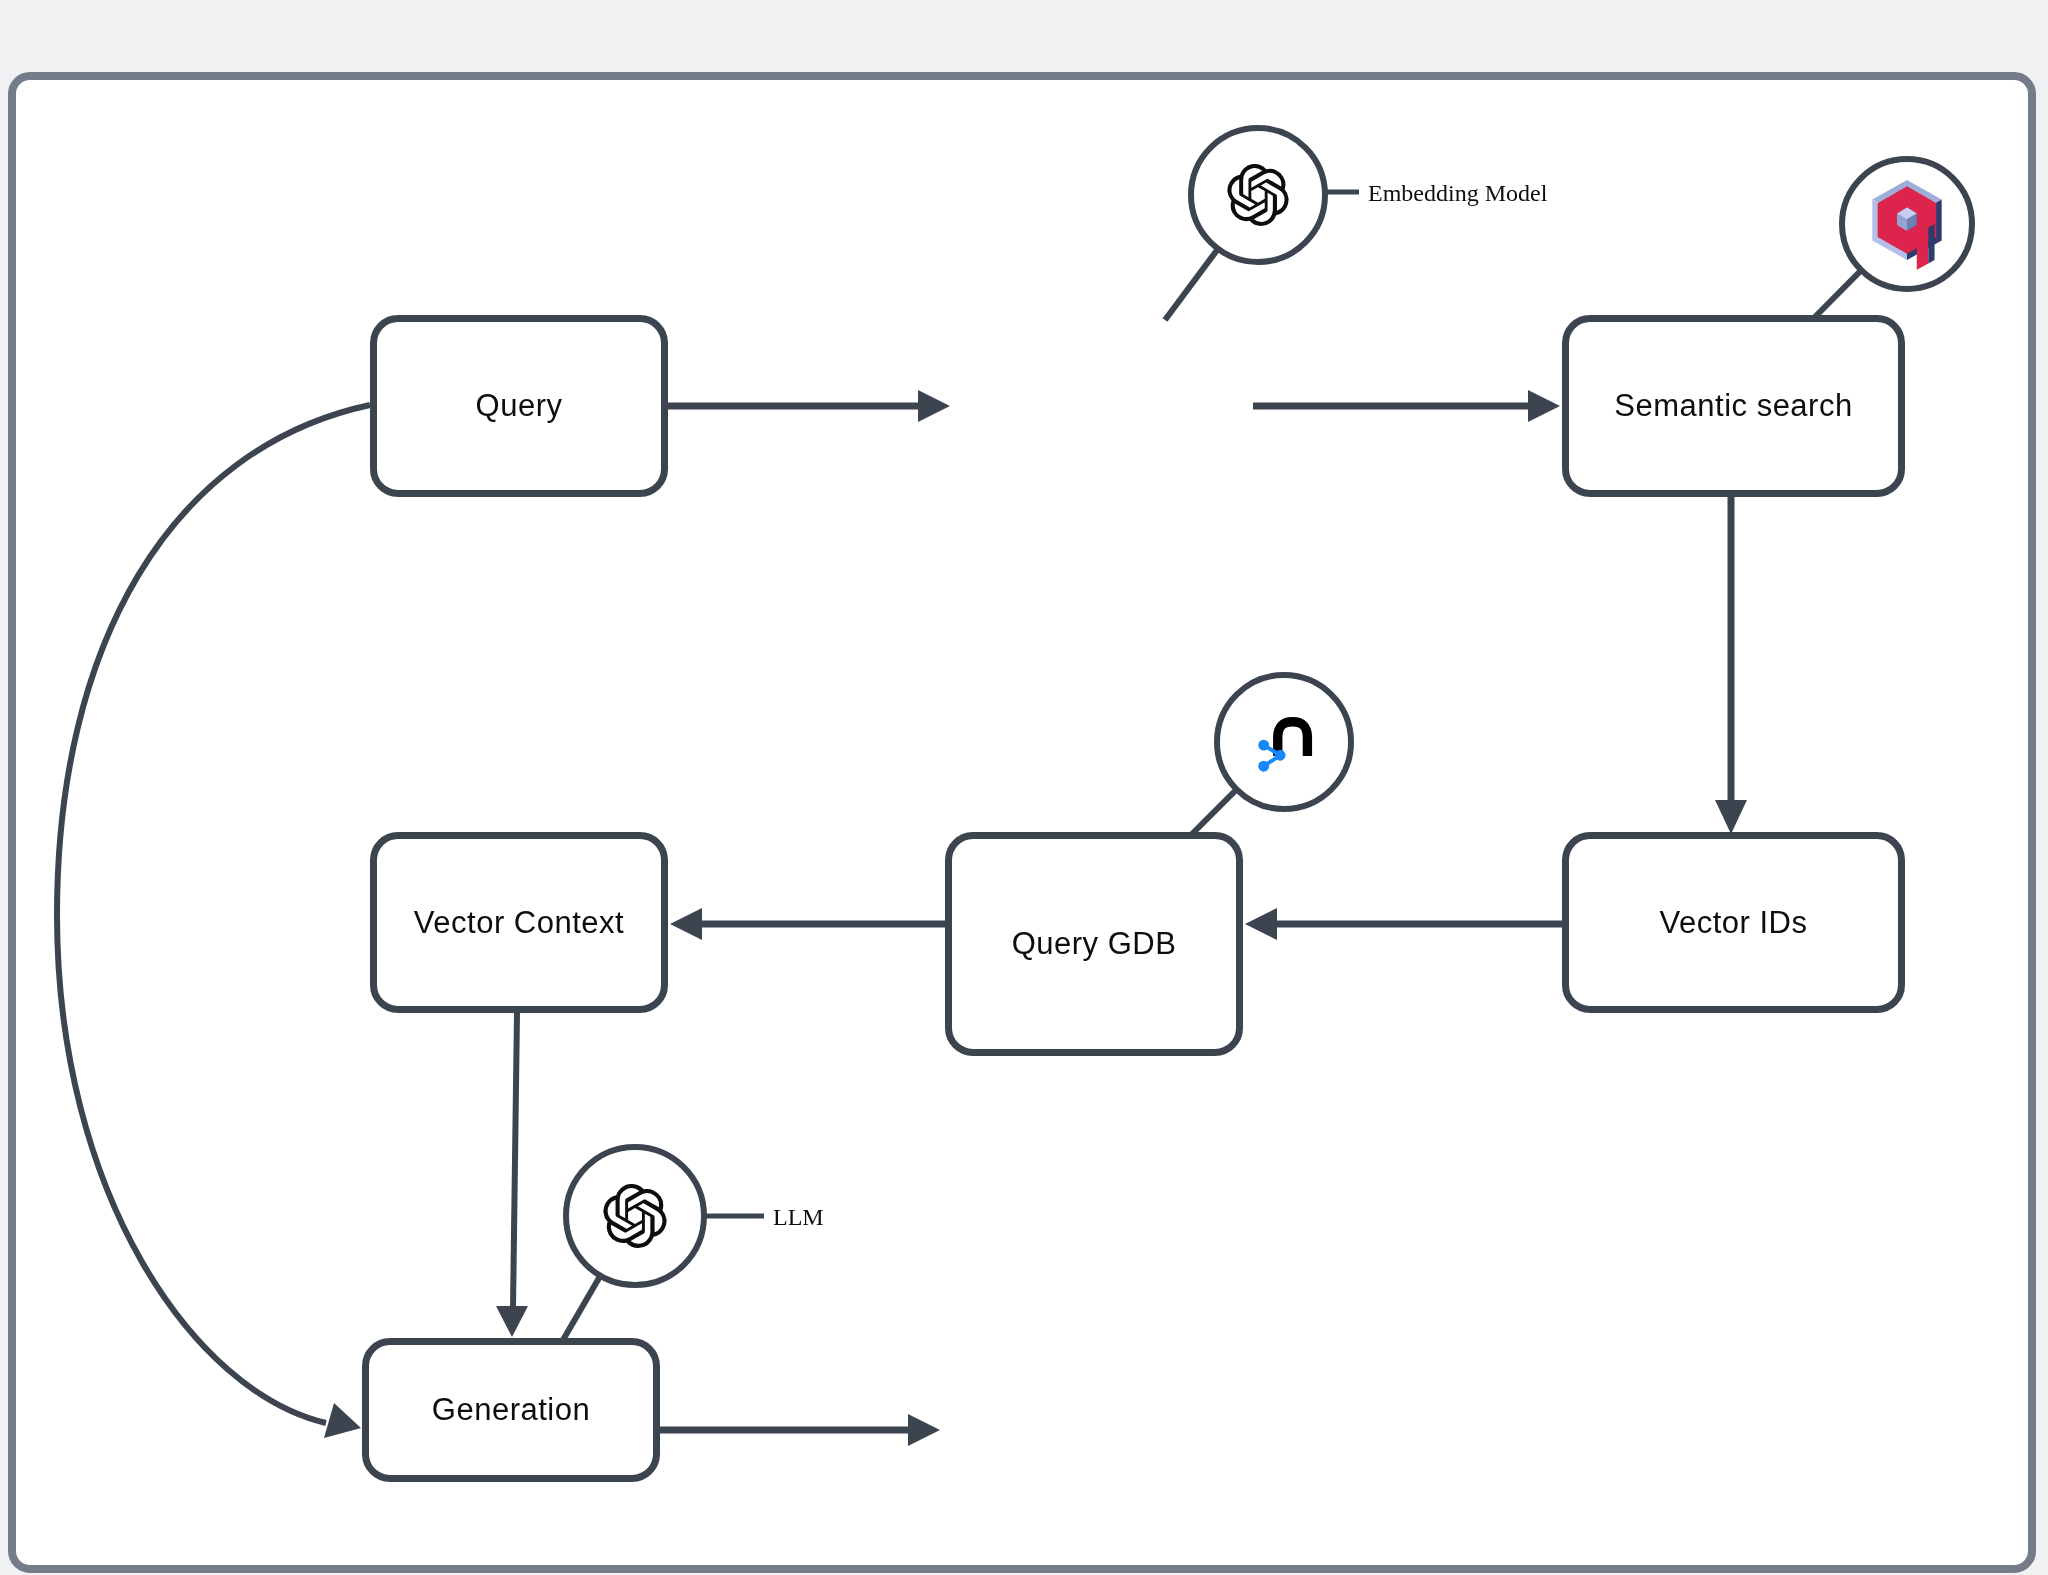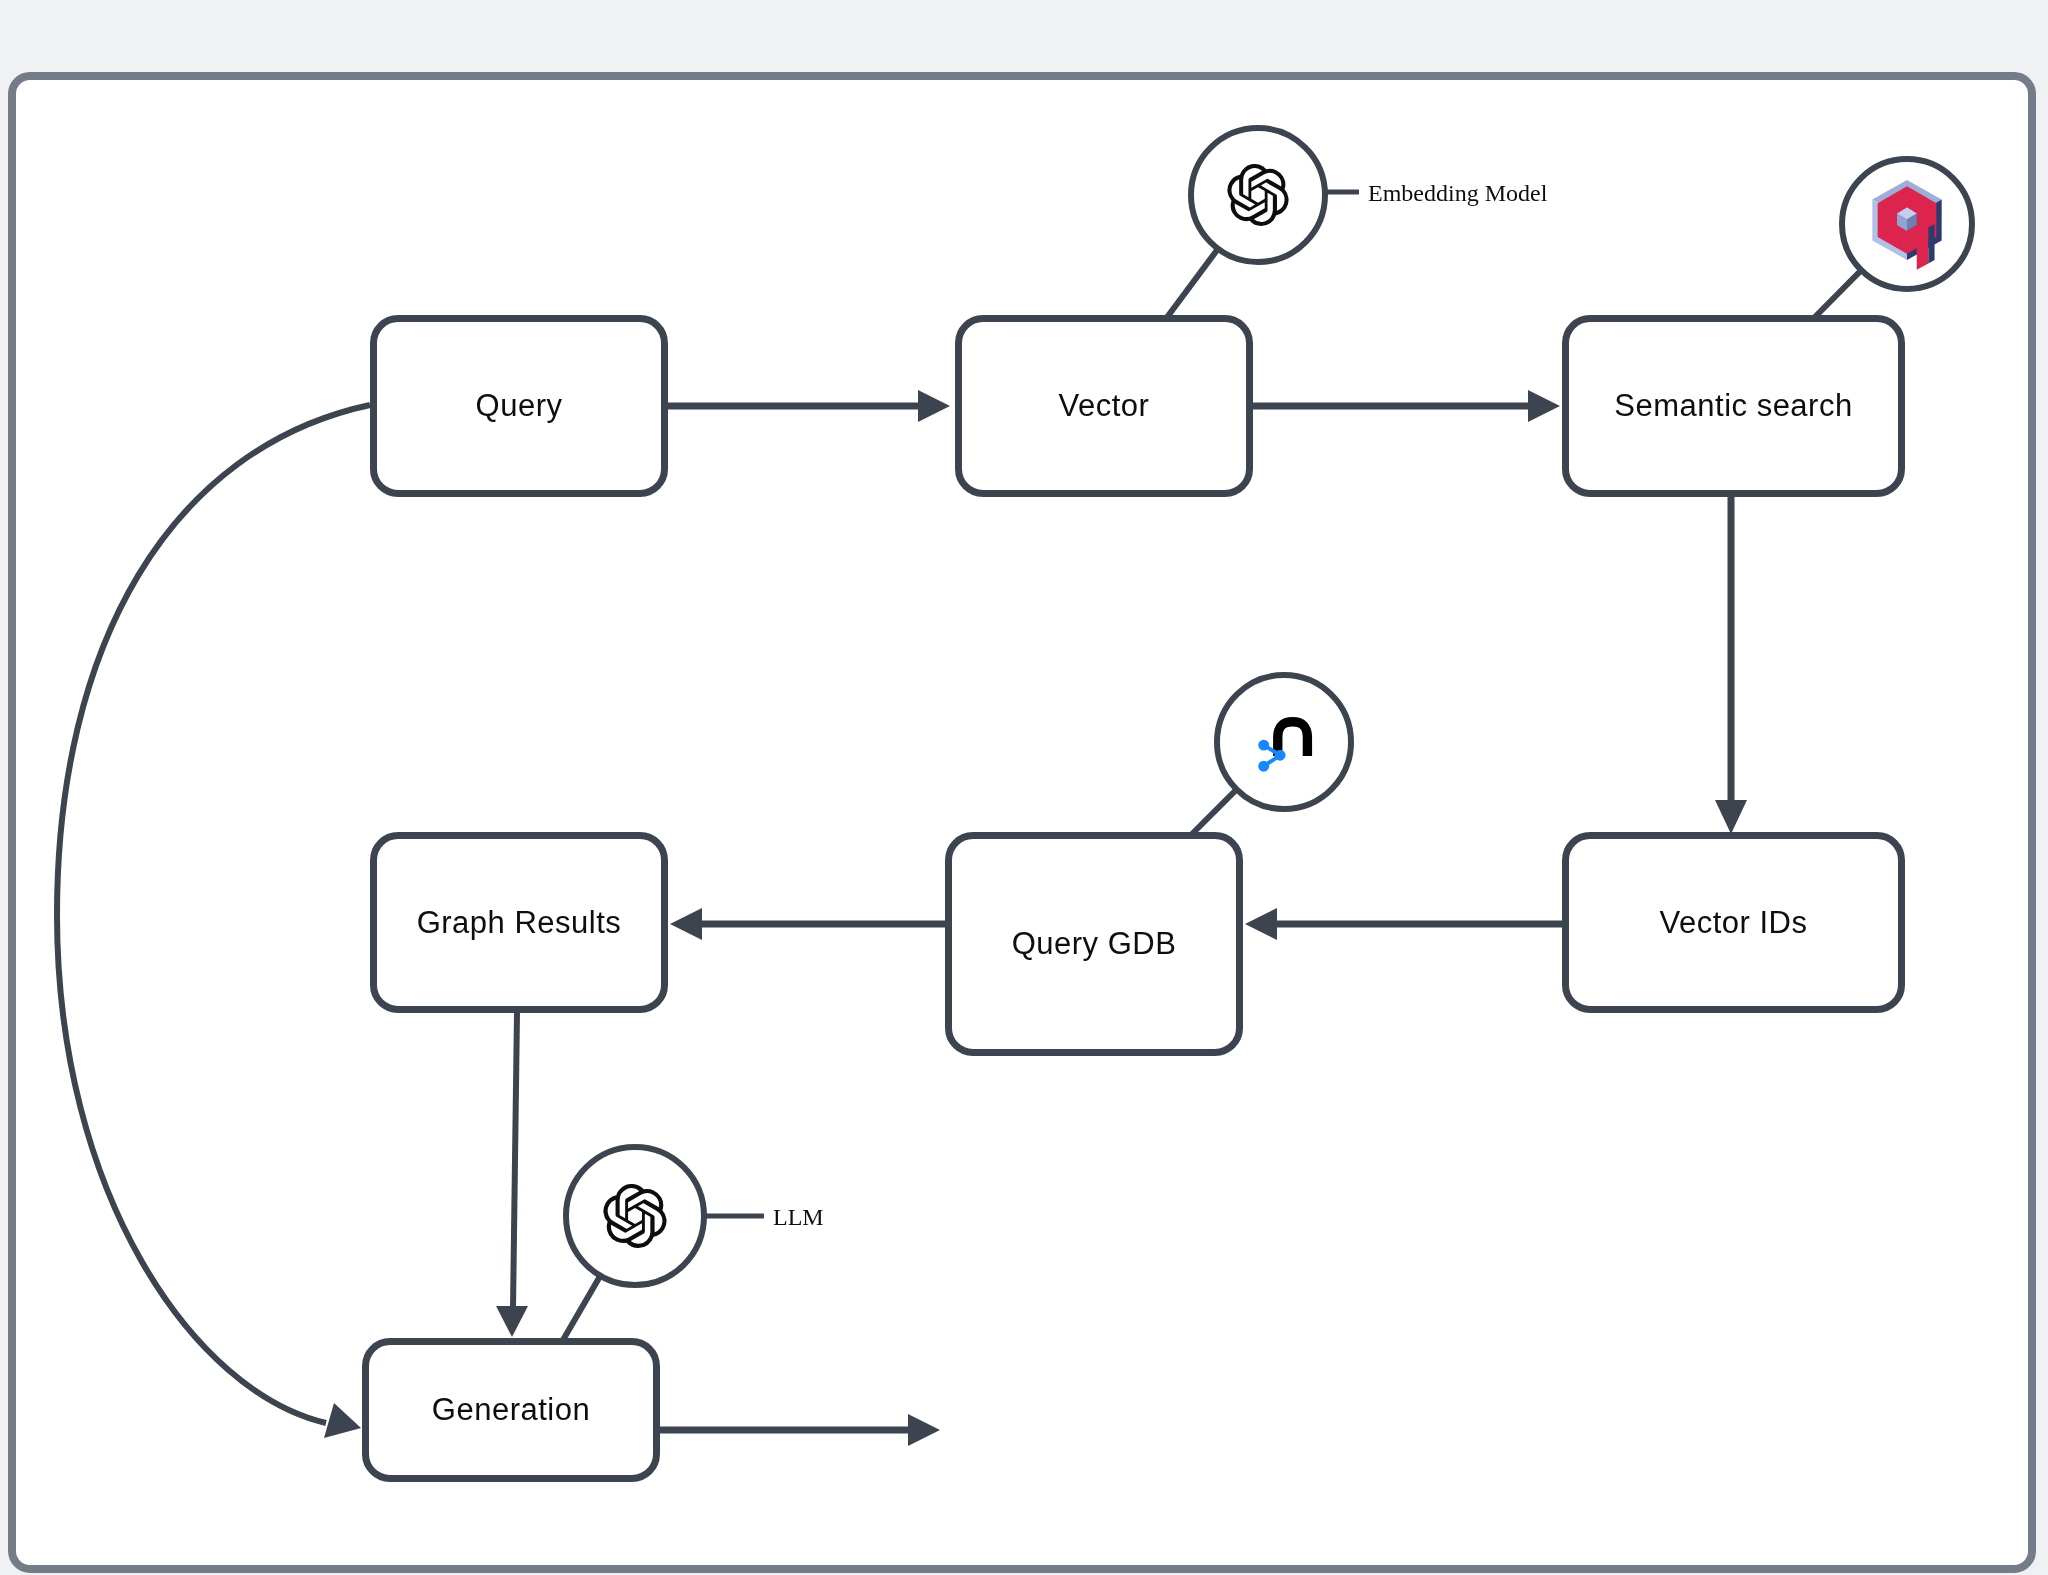--- a/index.html
+++ b/index.html
@@ -97,34 +97,31 @@
       <g>
         <line x1="635" y1="1216" x2="563" y2="1340" stroke-width="6"></line>
         <line x1="635" y1="1216" x2="764" y2="1216" stroke-width="5"></line>
       </g>
     </g>
   </svg>
 
   <div class="node" style="left:370px;top:315px;width:298px;height:182px">
     <span>Query</span>
   </div>
-  <div class="node" style="left:955px;top:315px;width:298px;height:182px">
-    <span>Vector</span>
-  </div>
   <div class="node" style="left:1562px;top:315px;width:343px;height:182px">
     <span>Semantic search</span>
   </div>
   <div class="node" style="left:1562px;top:832px;width:343px;height:181px">
     <span>Vector IDs</span>
   </div>
   <div class="node" style="left:945px;top:832px;width:298px;height:224px">
     <span>Query GDB</span>
   </div>
   <div class="node" style="left:370px;top:832px;width:298px;height:181px">
-    <span>Graph Results</span>
+    <span>Vector Context</span>
   </div>
   <div class="node" style="left:362px;top:1338px;width:298px;height:144px">
     <span>Generation</span>
   </div>
 
   <div class="badge" style="left:1188px;top:125px;width:140px;height:140px">
     <svg width="62" height="62" viewBox="0 0 24 24">
       <path fill="#0d0d0d" d="M22.2819 9.8211a5.9847 5.9847 0 0 0-.5157-4.9108 6.0462 6.0462 0 0 0-6.5098-2.9A6.0651 6.0651 0 0 0 4.9807 4.1818a5.9847 5.9847 0 0 0-3.9977 2.9 6.0462 6.0462 0 0 0 .7427 7.0966 5.98 5.98 0 0 0 .511 4.9107 6.051 6.051 0 0 0 6.5146 2.9001A5.9847 5.9847 0 0 0 13.2599 24a6.0557 6.0557 0 0 0 5.7718-4.2058 5.9894 5.9894 0 0 0 3.9977-2.9001 6.0557 6.0557 0 0 0-.7475-7.073zm-9.022 12.6081a4.4755 4.4755 0 0 1-2.8764-1.0408l.1419-.0804 4.7783-2.7582a.7948.7948 0 0 0 .3927-.6813v-6.7369l2.02 1.1686a.071.071 0 0 1 .038.0615v5.5826a4.504 4.504 0 0 1-4.4945 4.4849zm-9.6607-4.1254a4.4708 4.4708 0 0 1-.5346-3.0137l.142.0852 4.783 2.7582a.7712.7712 0 0 0 .7806 0l5.8428-3.3685v2.3324a.0804.0804 0 0 1-.0332.0615L9.74 19.9502a4.4992 4.4992 0 0 1-6.1408-1.6464zM2.3408 7.8956a4.485 4.485 0 0 1 2.3655-1.9728V11.6a.7664.7664 0 0 0 .3879.6765l5.8144 3.3543-2.0201 1.1685a.0757.0757 0 0 1-.071 0l-4.8303-2.7865A4.504 4.504 0 0 1 2.3408 7.872zm16.5963 3.8558L13.1038 8.364 15.1192 7.2a.0757.0757 0 0 1 .071 0l4.8303 2.7913a4.4944 4.4944 0 0 1-.6765 8.1042v-5.6772a.79.79 0 0 0-.407-.667zm2.0107-3.0231l-.142-.0852-4.7735-2.7818a.7759.7759 0 0 0-.7854 0L9.409 9.2297V6.8974a.0662.0662 0 0 1 .0284-.0615l4.8303-2.7866a4.4992 4.4992 0 0 1 6.6802 4.66zM8.3065 12.863l-2.02-1.1638a.0804.0804 0 0 1-.038-.0567V6.0742a4.4992 4.4992 0 0 1 7.3757-3.4537l-.142.0805L8.704 5.459a.7948.7948 0 0 0-.3927.6813zm1.0976-2.3654l2.602-1.4998 2.6069 1.4998v2.9994l-2.5974 1.4997-2.6067-1.4997Z"></path>
     </svg>
   </div>

